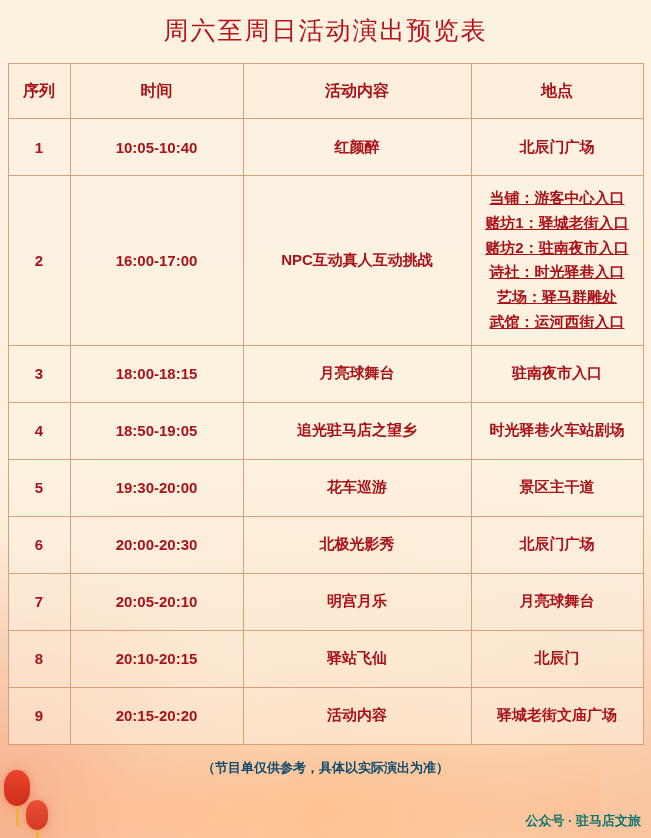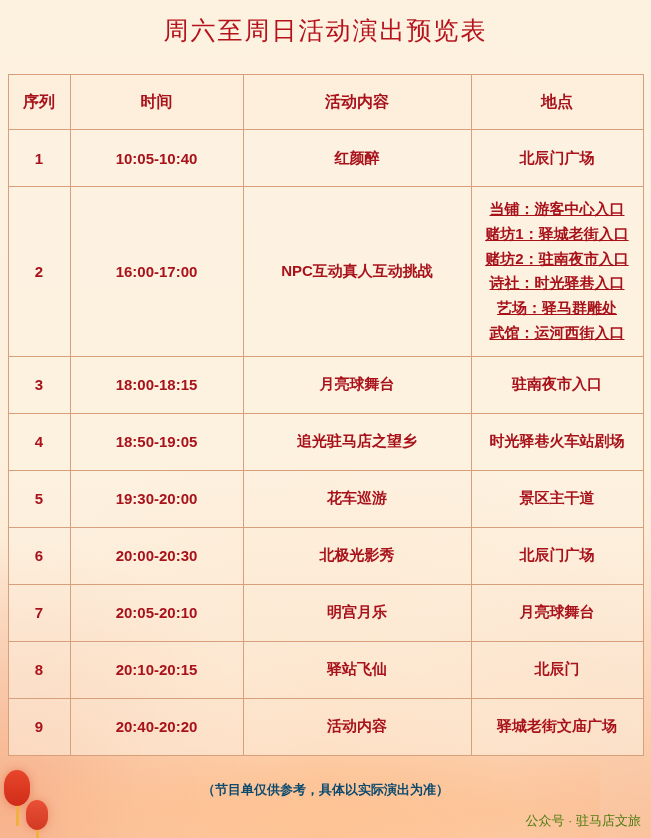--- a/index.html
+++ b/index.html
@@ -60,21 +60,21 @@
     color: #b5121b;
     letter-spacing: 2px;
     padding: 14px 0 16px;
     font-family: "Liberation Serif", serif;
   }
 
   table.schedule {
     position: relative;
     border-collapse: collapse;
     width: 635px;
-    margin: 11px auto;
+    margin: 0 auto;
     table-layout: fixed;
   }
   table.schedule td, table.schedule th {
     border: 1px solid #d8a07a;
     text-align: center;
     vertical-align: middle;
     color: #a8121b;
     font-weight: bold;
     background: rgba(253,242,226,0.55);
   }
@@ -108,22 +108,22 @@
     padding-top: 14px;
   }
   .account-bar {
     position: absolute;
     right: 10px;
     bottom: 8px;
     display: flex;
     align-items: center;
     gap: 6px;
     font-size: 13px;
-    color: #4d7c0f;
-    font-weight: normal;
+    color: #0f766e;
+    font-weight: bold;
   }
 </style>
 </head>
 <body>
 
 <div class="page"></div>
 <div class="cloud-deco"></div>
 <div class="lantern l1"></div>
 <div class="lantern-tassel t1"></div>
 <div class="lantern l2"></div>
@@ -195,21 +195,21 @@
       <td>月亮球舞台</td>
     </tr>
     <tr>
       <td>8</td>
       <td>20:10-20:15</td>
       <td>驿站飞仙</td>
       <td>北辰门</td>
     </tr>
     <tr>
       <td>9</td>
-      <td>20:40-20:20</td>
+      <td>20:15-20:20</td>
       <td>活动内容</td>
       <td>驿城老街文庙广场</td>
     </tr>
   </tbody>
 </table>
 
 <div class="footnote">（节目单仅供参考，具体以实际演出为准）</div>
 
 <div class="account-bar">
   <span>公众号 · 驻马店文旅</span>

